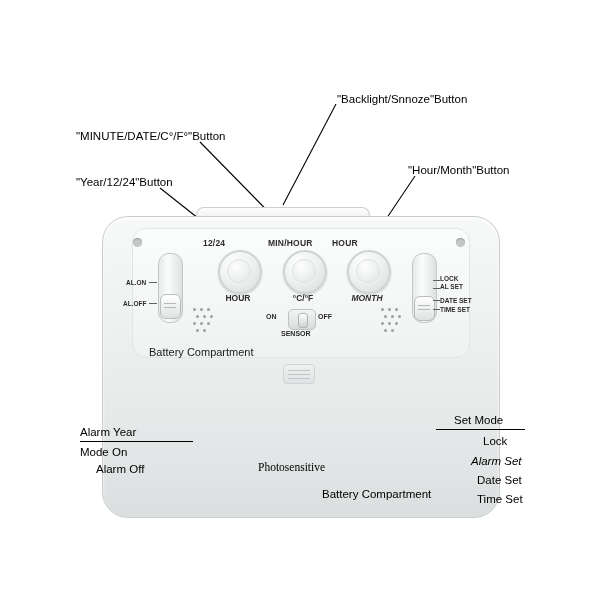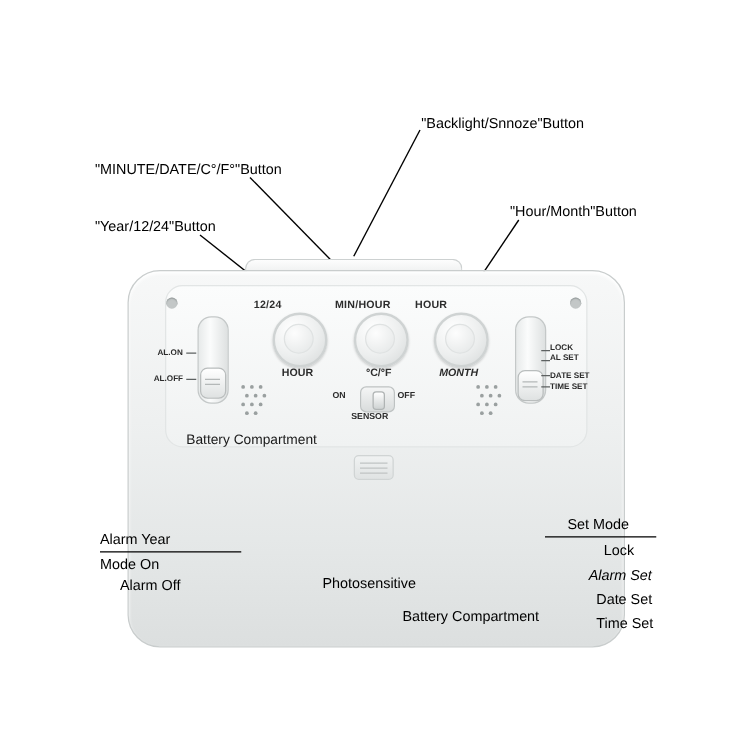--- a/index.html
+++ b/index.html
@@ -248,21 +248,21 @@
     white-space: nowrap;
   }
   #a-backlight { left: 337px; top: 93px; }
   #a-minute    { left: 76px;  top: 130px; }
   #a-hourmonth { left: 408px; top: 164px; }
   #a-year1224  { left: 76px;  top: 176px; }
 
   #a-alarm-mode { left: 80px; top: 426px; }
   #a-alarm-on   { left: 80px; top: 446px; }
   #a-alarm-off  { left: 96px; top: 463px; }
-  #a-photo      { left: 258px; top: 461px; }
+  #a-photo      { left: 258px; top: 461px; font-family: Liberation Serif, serif; }
   #a-batt-comp  { left: 322px; top: 488px; }
   #a-set-mode   { left: 454px; top: 414px; }
   #a-lock       { left: 483px; top: 435px; }
   #a-alarm-set  { left: 471px; top: 455px; font-style: italic; }
   #a-date-set   { left: 477px; top: 474px; }
   #a-time-set   { left: 477px; top: 493px; }
 
   .underline {
     position: absolute;
     height: 1px;

